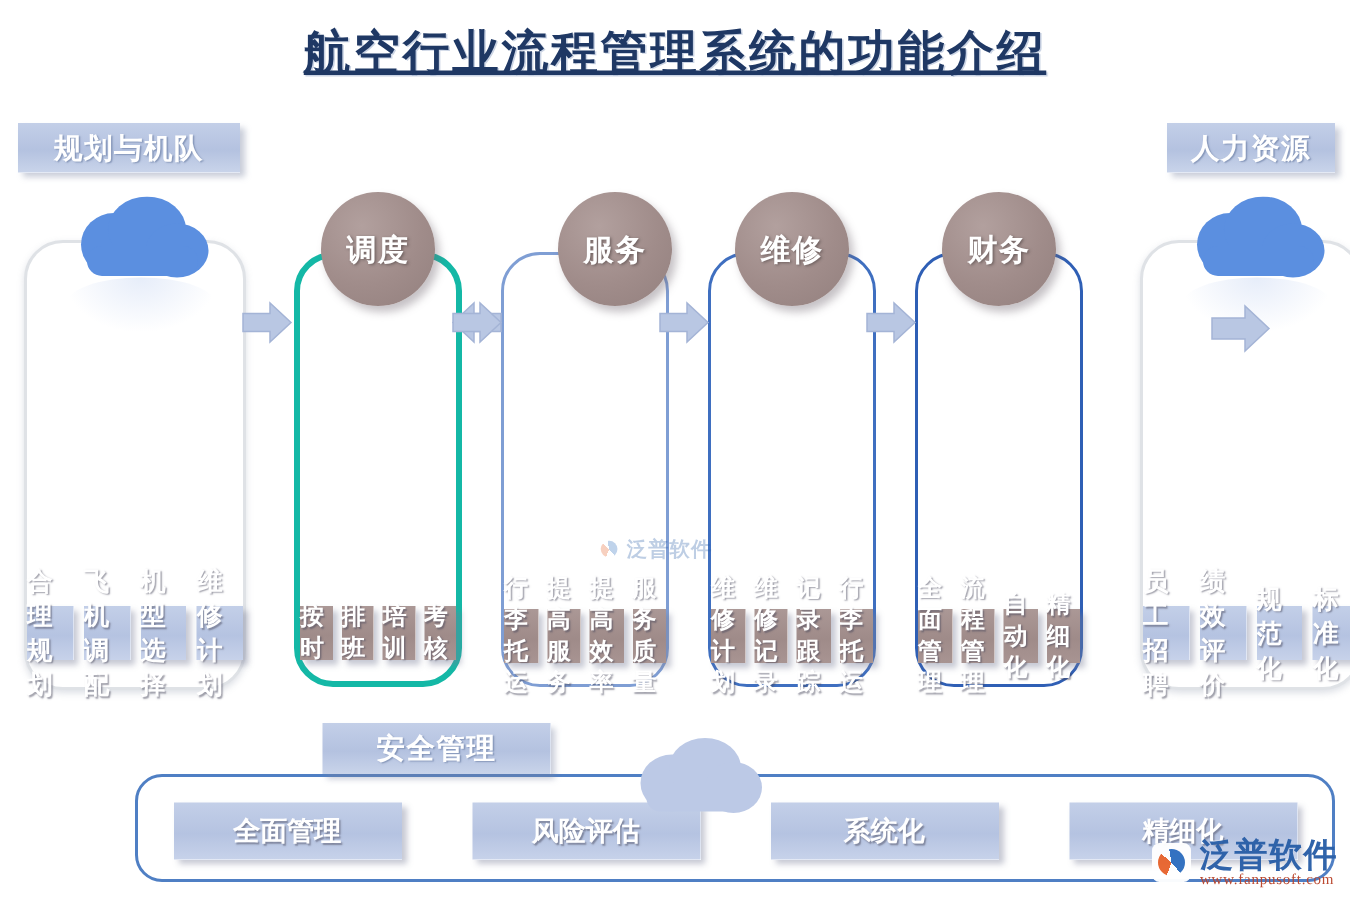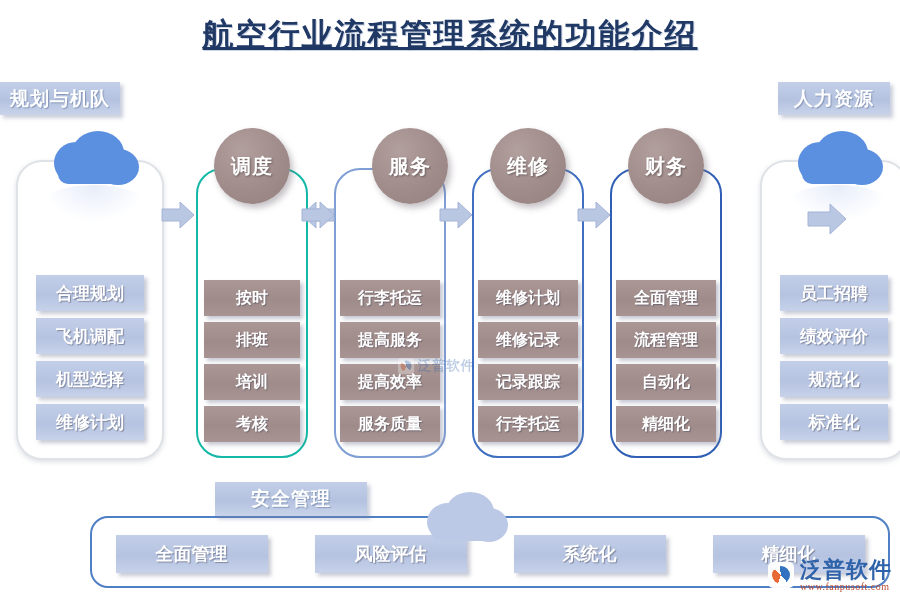--- a/index.html
+++ b/index.html
@@ -24,34 +24,34 @@
   
   .tag{
     position:absolute;
     display:flex;align-items:center;justify-content:center;
     background:linear-gradient(180deg,#c3cfe8 0%,#b4c2e0 55%,#c9d4ea 100%);
     color:#ffffff;
     font-size:19px;font-weight:bold;letter-spacing:1px;
     box-shadow:3px 3px 4px rgba(120,130,160,.40);
     text-shadow:1px 1px 1px rgba(90,110,150,.55);
   }
-  #tag-left  {left:0; top:82px;  width:120px;height:33px;}
+  #tag-left  {left:12px; top:82px;  width:148px;height:33px;}
   #tag-right {left:778px;top:82px;  width:112px;height:33px;}
   #tag-safety{left:215px;top:482px; width:152px;height:34px;z-index:6;}
 
   
   .card{
     position:absolute;
     background:#ffffff;
     border-radius:26px;
     box-sizing:border-box;
   }
   .card .chips{
     position:absolute;left:0;right:0;bottom:14px;
-    display:flex;flex-direction:column;align-items:center;gap:6px;
+    display:flex;align-items:center;gap:6px;
   }
   .chip{
     display:flex;align-items:center;justify-content:center;
     color:#ffffff;font-weight:bold;
     box-shadow:3px 3px 4px rgba(120,125,150,.42);
     text-shadow:1px 1px 1px rgba(70,70,90,.5);
   }
   .chip.blue{
     background:linear-gradient(180deg,#c3cfe8 0%,#b5c3e1 55%,#c7d2ea 100%);
   }
@@ -69,21 +69,21 @@
   .card.outer .chip{width:108px;height:36px;font-size:17px;}
   #card-planning{left:16px;}
   #card-hr{left:760px;}
 
   
   .card.proc{
     width:112px;height:290px;top:168px;
     background:#fff;
   }
   .card.proc .chip{width:96px;height:36px;font-size:16px;}
-  #card-dispatch{left:196px; border:2px solid #14b8a6;}
+  #card-dispatch{left:196px; border:4px solid #14b8a6;}
   #card-service {left:334px; border:2px solid #7f9ed4;}
   #card-repair  {left:472px; border:2px solid #3f6fc0;}
   #card-finance {left:610px; border:2px solid #2f5fb5;}
   #card-service  .chip{width:100px;}
   #card-repair   .chip{width:100px;}
   #card-finance  .chip{width:100px;}
 
   
   .head{
     position:absolute;top:128px;

